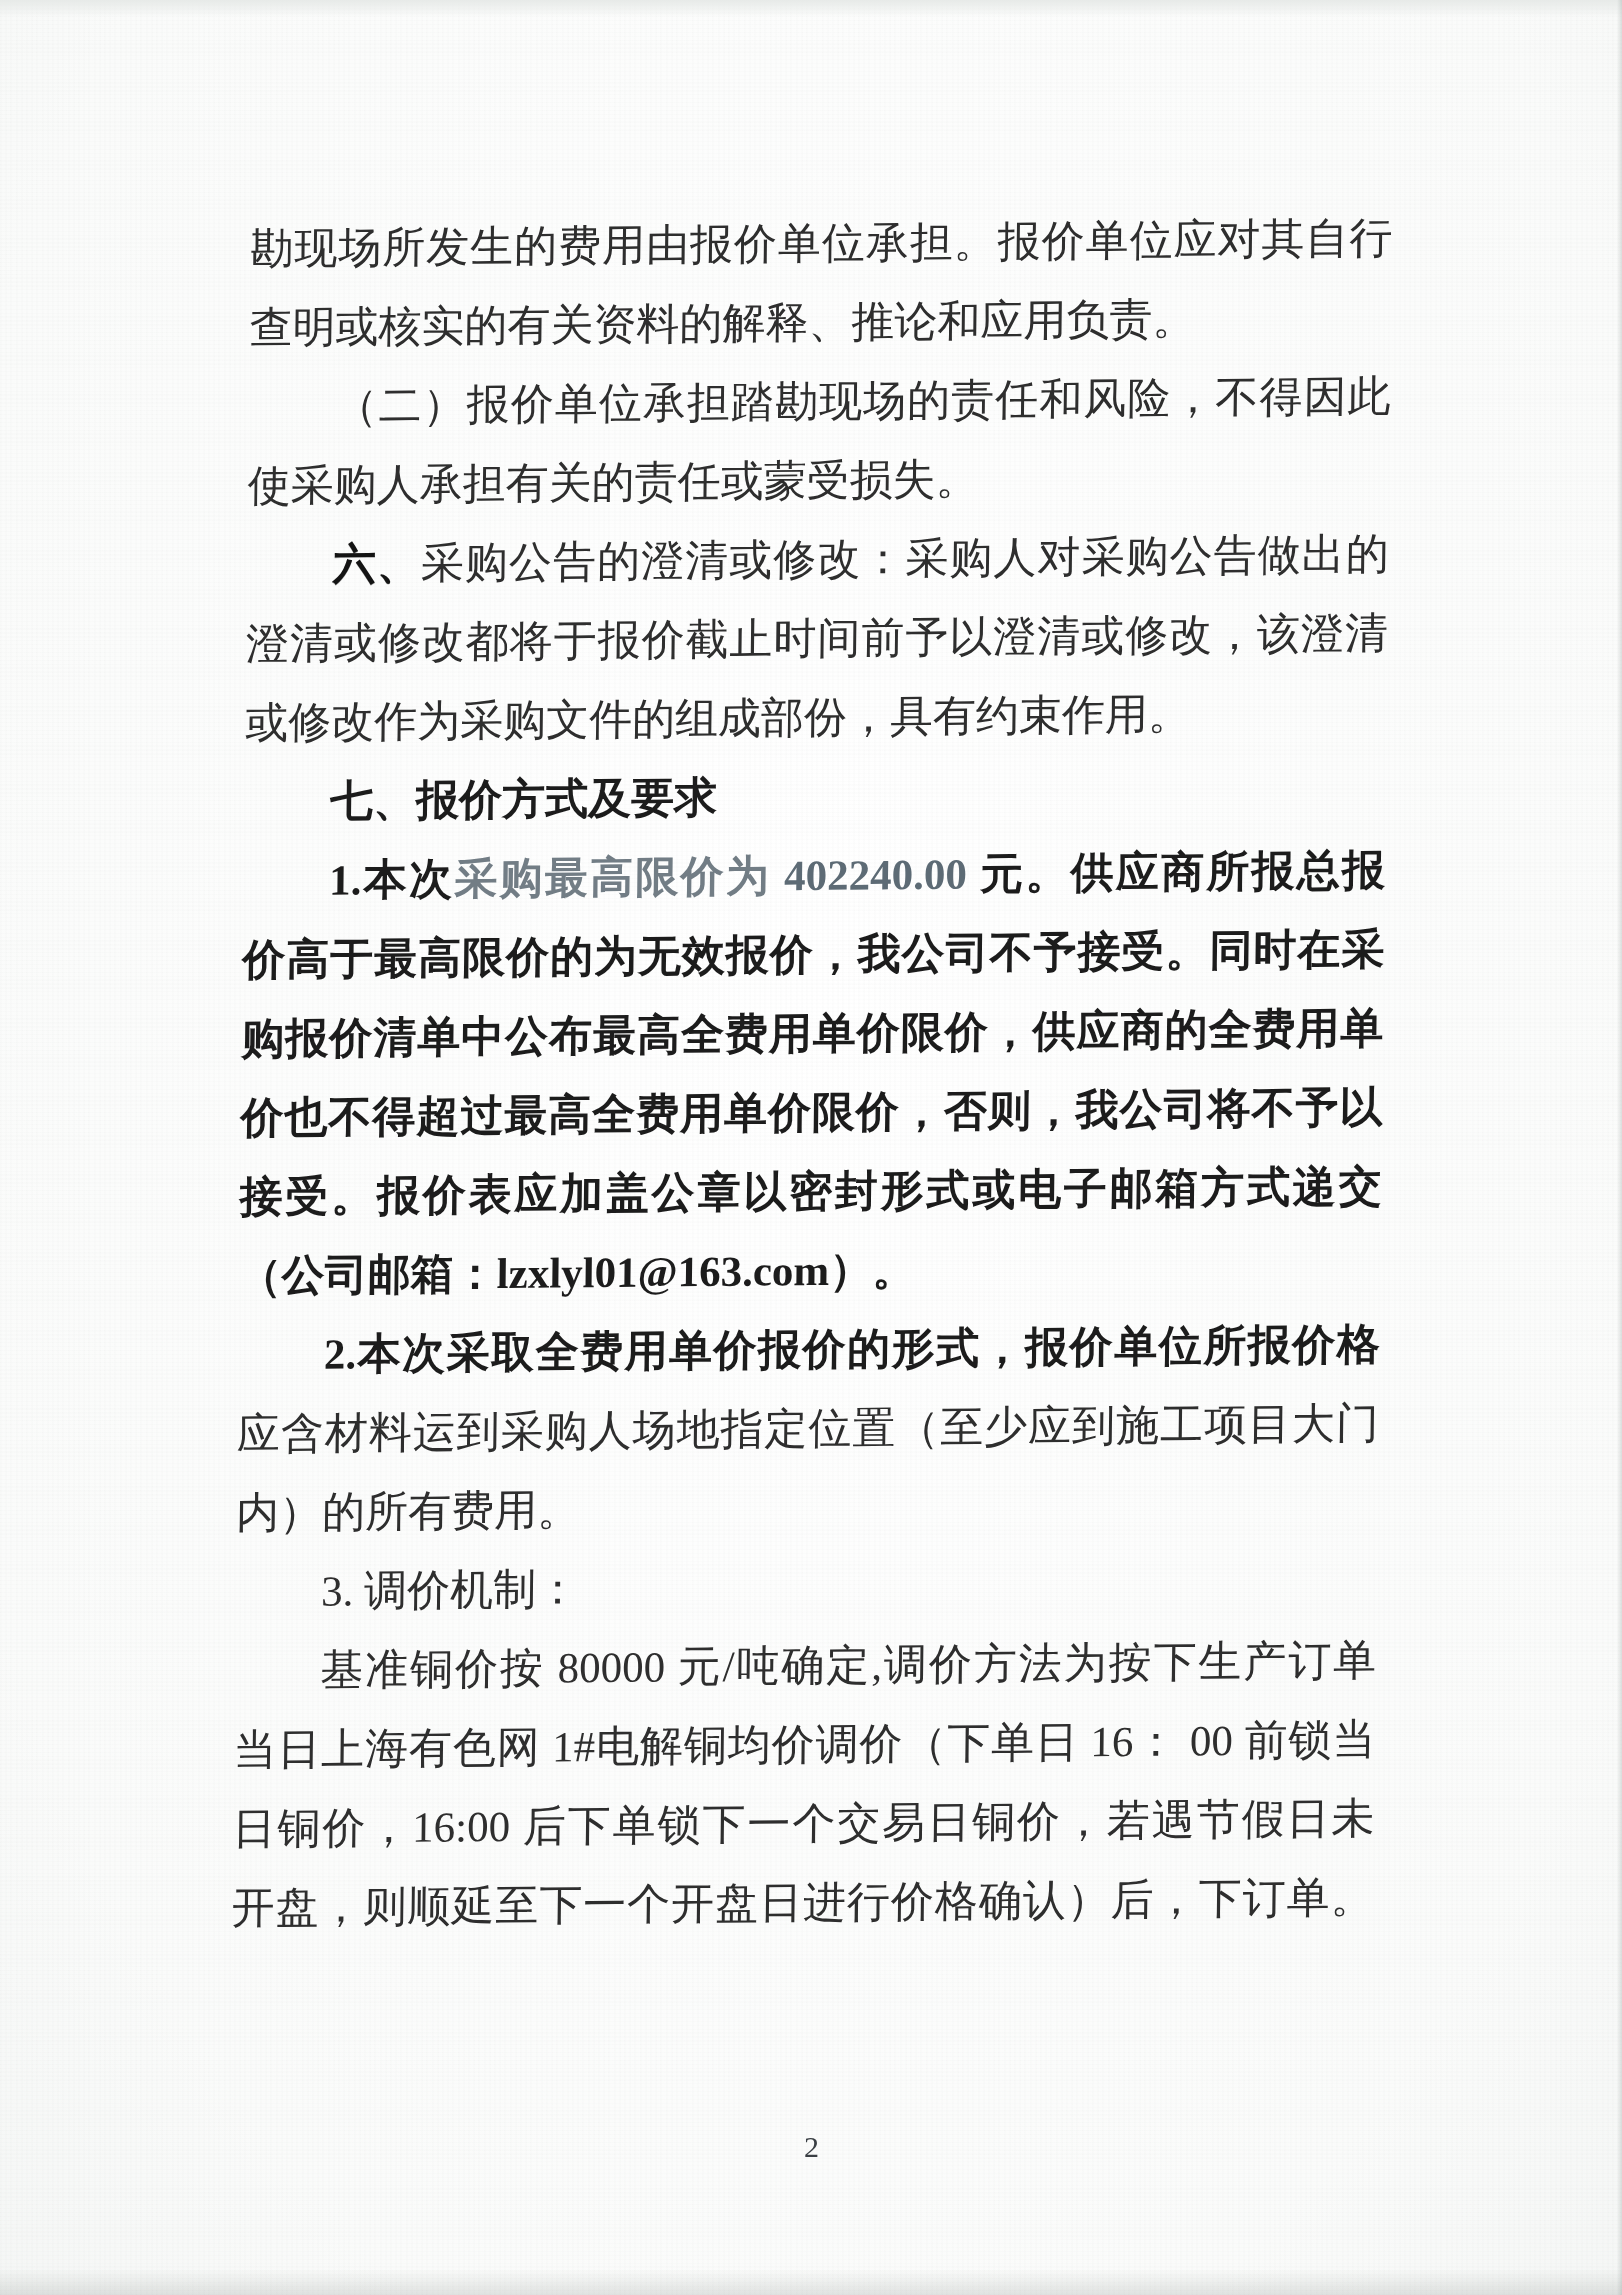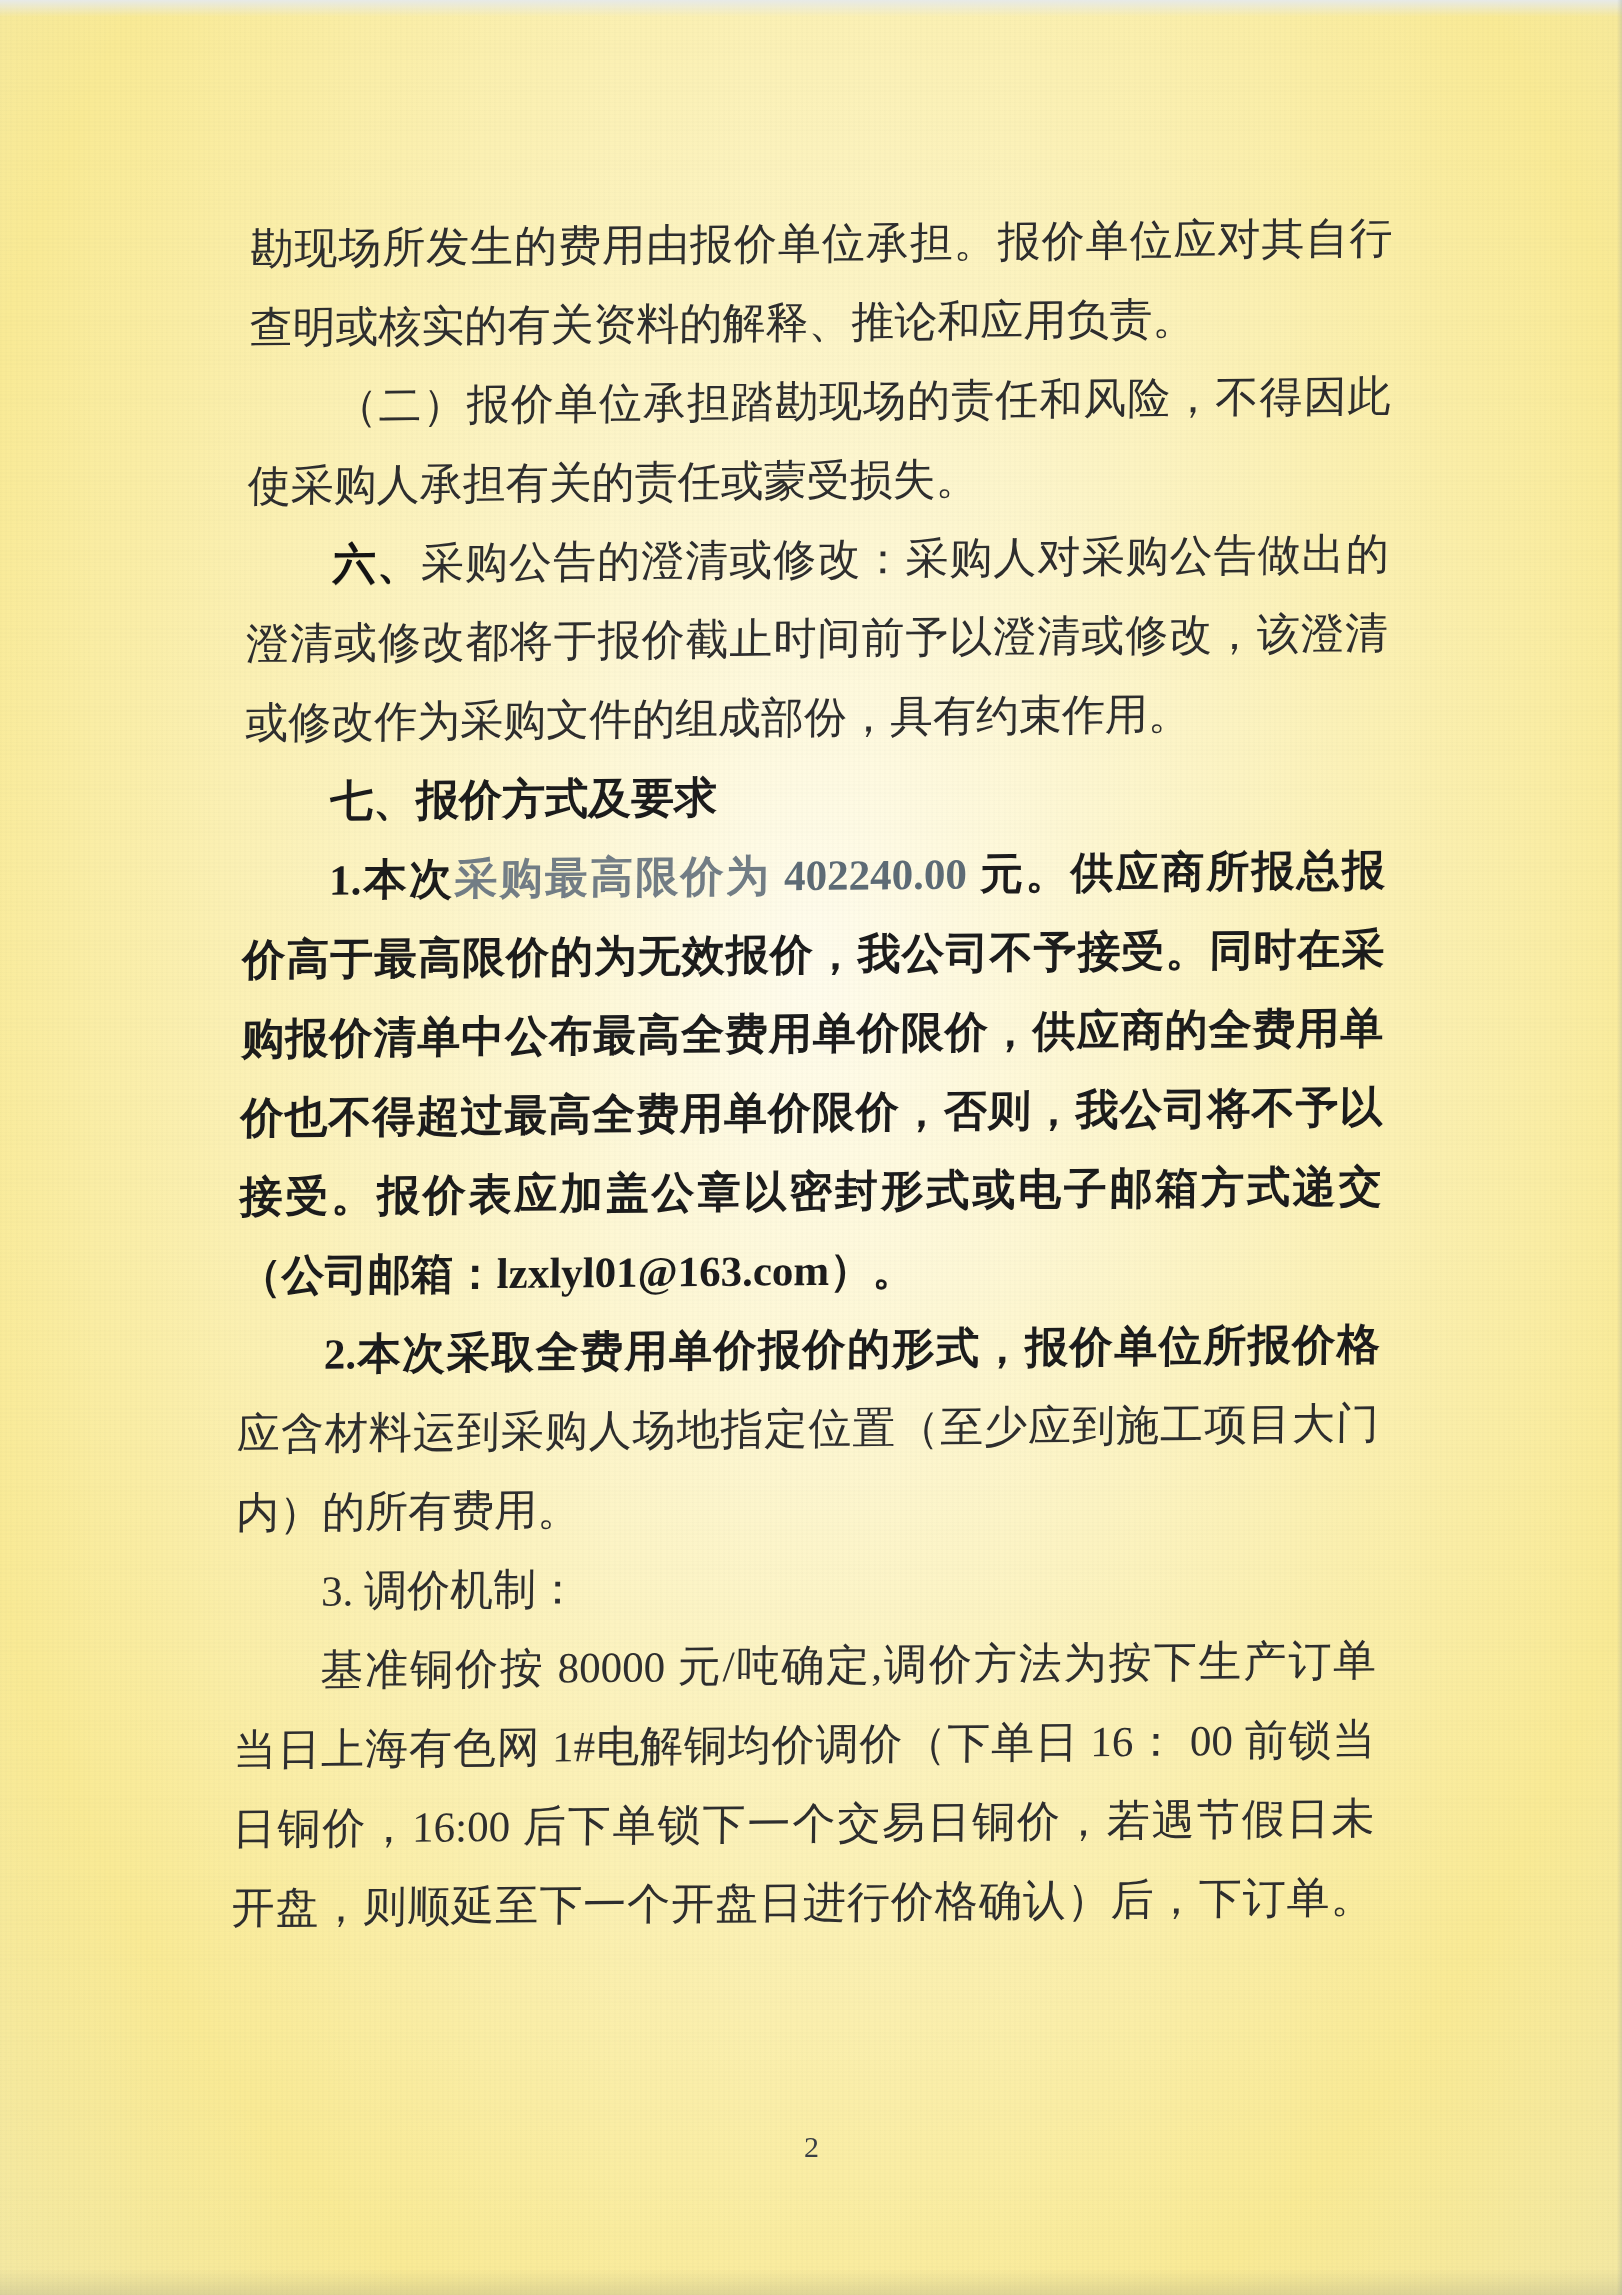--- a/index.html
+++ b/index.html
@@ -1,20 +1,20 @@
 <!DOCTYPE html>
 <html style="font-size:10.5px"><head>
 <meta charset="utf-8">
 <style>
   html,body{margin:0;padding:0;}
   body{background:#9a9a9a;}
   .page{
     position:relative;
     width:1623px;height:2295px;
-    background:#fde047;
+    background:#ffffff;
     font-family:"Liberation Serif","DejaVu Serif",serif;
     overflow:hidden;
   }
   
   .page::before{
     content:"";
     position:absolute;inset:0;
     background:
       repeating-linear-gradient(0deg, rgba(60,70,66,.012) 0 1.3px, rgba(0,0,0,0) 1.3px 3.9px),
       repeating-linear-gradient(90deg, rgba(60,70,66,.010) 0 2px, rgba(0,0,0,0) 2px 5.2px),

